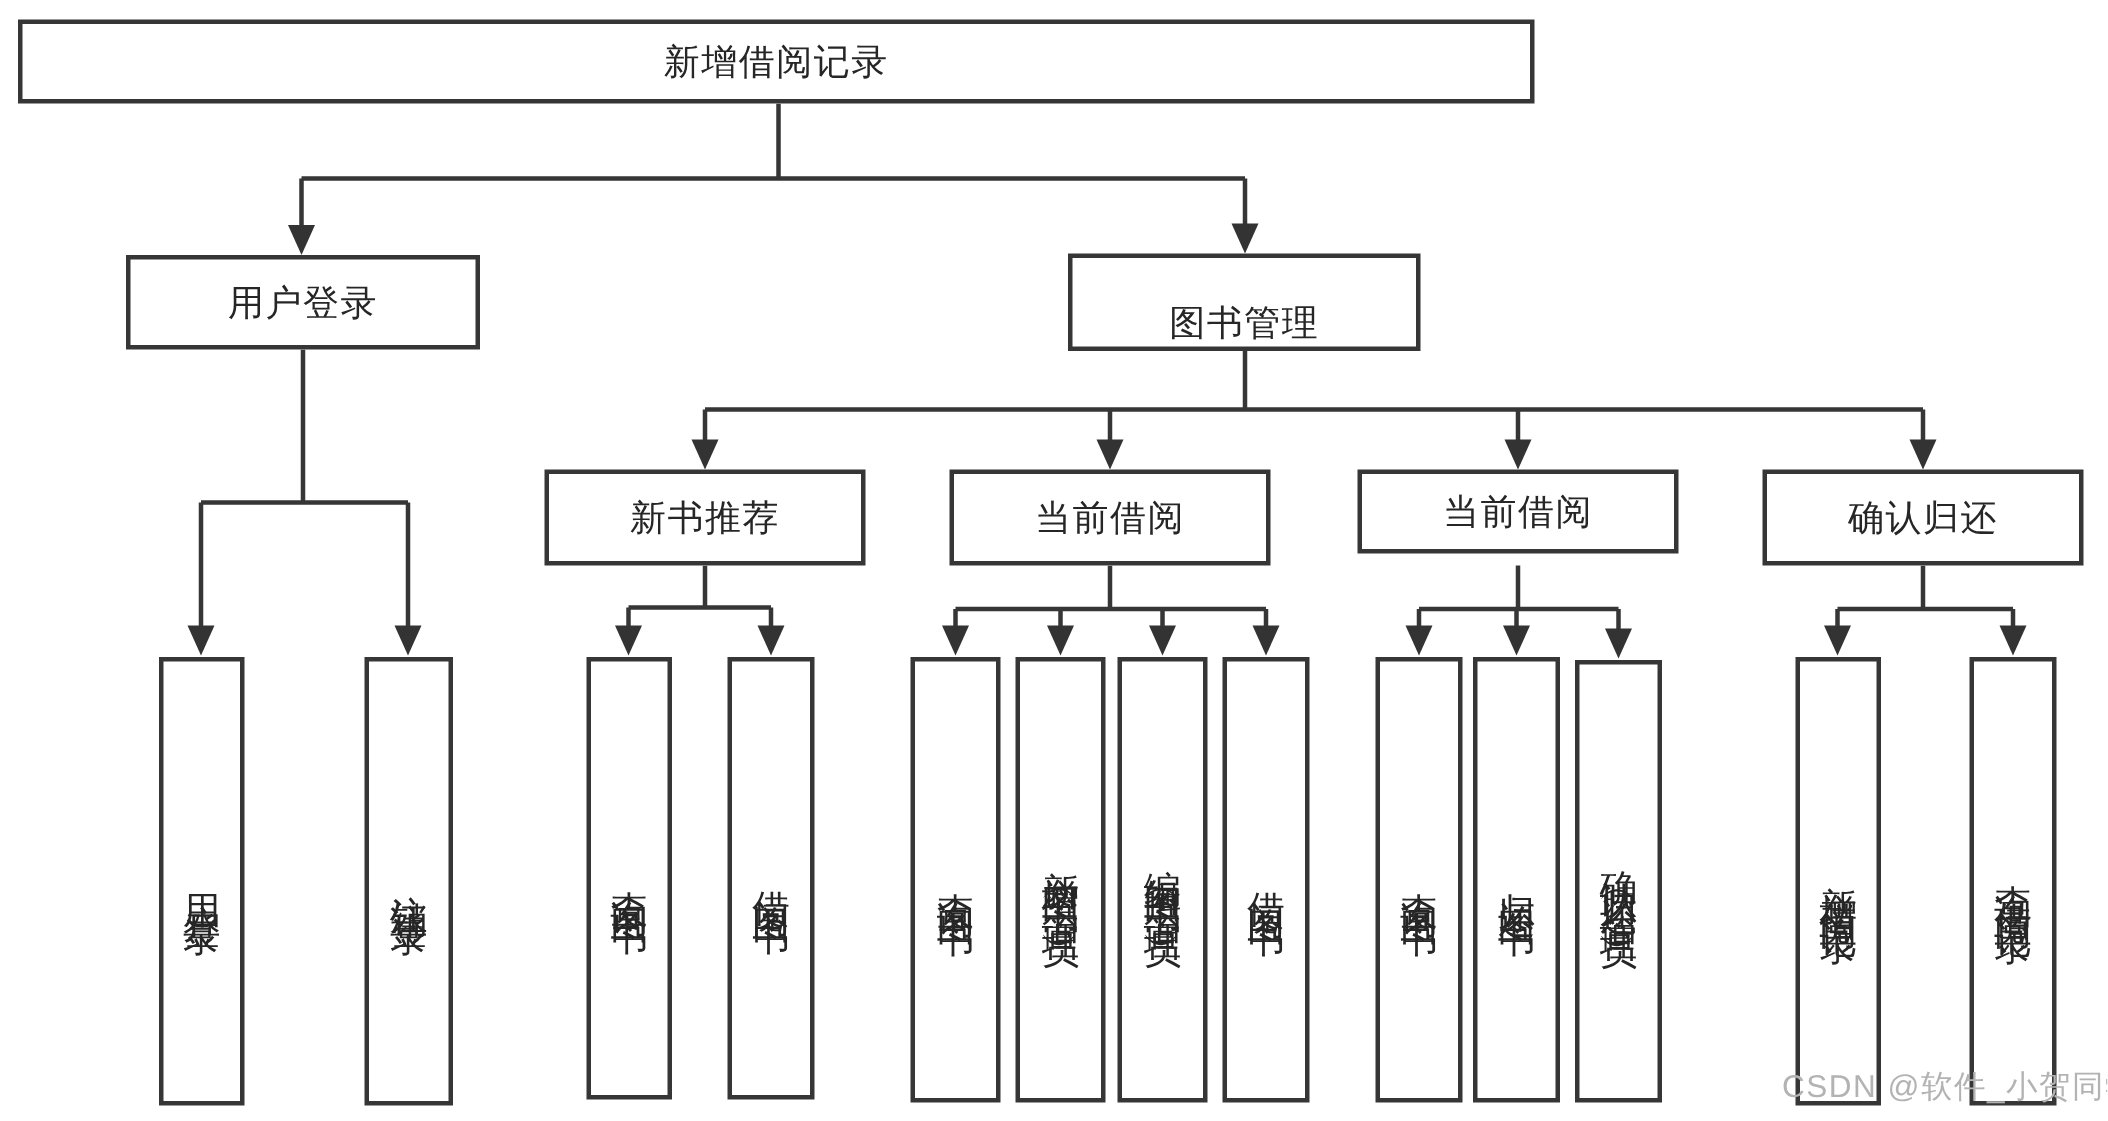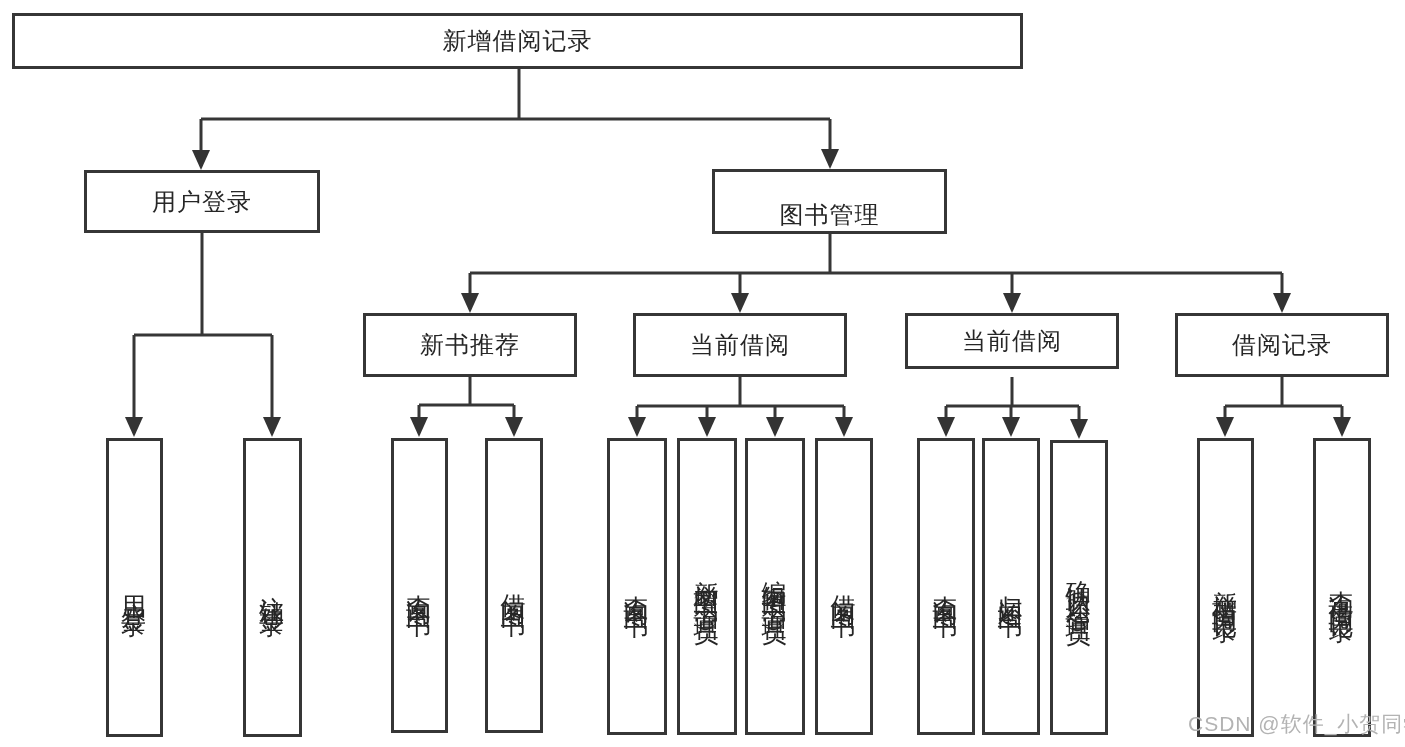--- a/index.html
+++ b/index.html
@@ -105,21 +105,21 @@
   <div class="box hbox" style="left:363px; top:313px; width:214px; height:64px;justify-content:center;">
     <span>新书推荐</span>
   </div>
   <div class="box hbox" style="left:633px; top:313px; width:214px; height:64px;">
     <span>当前借阅</span>
   </div>
   <div class="box hbox" style="left:905px; top:313px; width:214px; height:56px;">
     <span>当前借阅</span>
   </div>
   <div class="box hbox" style="left:1175px; top:313px; width:214px; height:64px;">
-    <span>借阅记录</span>
+    <span>确认归还</span>
   </div>
 
   <div class="box vbox" style="left:106px; top:438px; width:57px; height:299px;">
     <span>用户登录</span>
   </div>
   <div class="box vbox" style="left:243px; top:438px; width:59px; height:299px;">
     <span>注销登录</span>
   </div>
 
   <div class="box vbox" style="left:391px; top:438px; width:57px; height:295px;">

